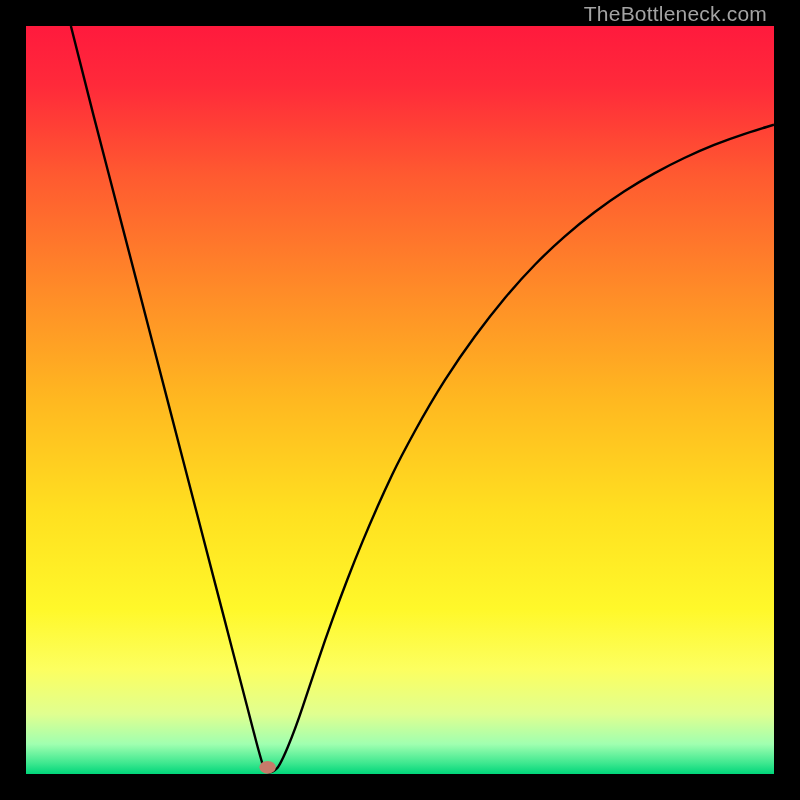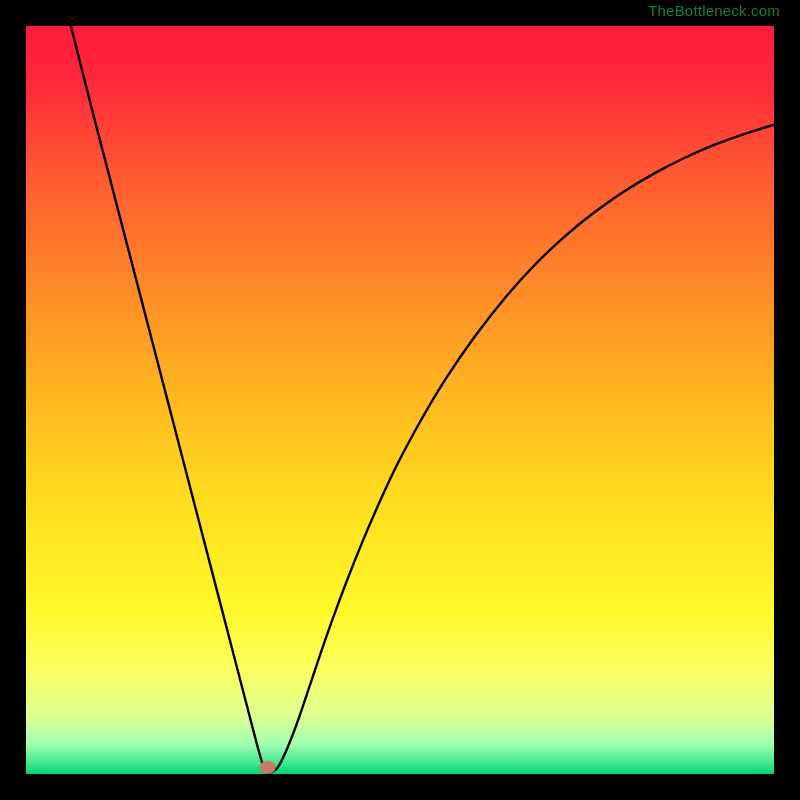--- a/index.html
+++ b/index.html
@@ -21,24 +21,24 @@
   .plot {
     position: absolute;
     left: 0;
     top: 0;
     width: 748px;
     height: 748px;
   }
   .watermark {
     position: absolute;
     top: 2px;
-    right: 20px;
-    color: #15803d;
+    right: 33px;
+    color: #a3a3a3;
     font-family: Arial, Helvetica, sans-serif;
-    font-size: 15px;
+    font-size: 21px;
     letter-spacing: 0.2px;
     user-select: none;
   }
 </style>
 </head>
 <body>
 
 <div class="frame">
   <svg class="plot" viewBox="0 0 748 748" preserveAspectRatio="none">
     <defs>

